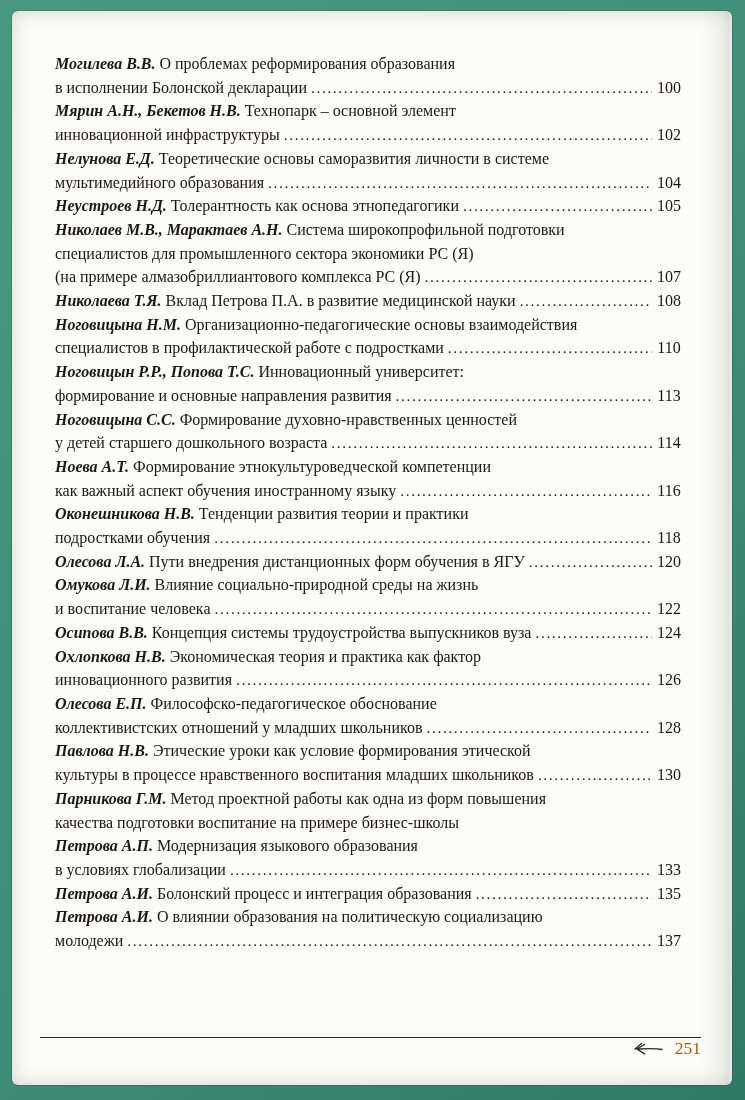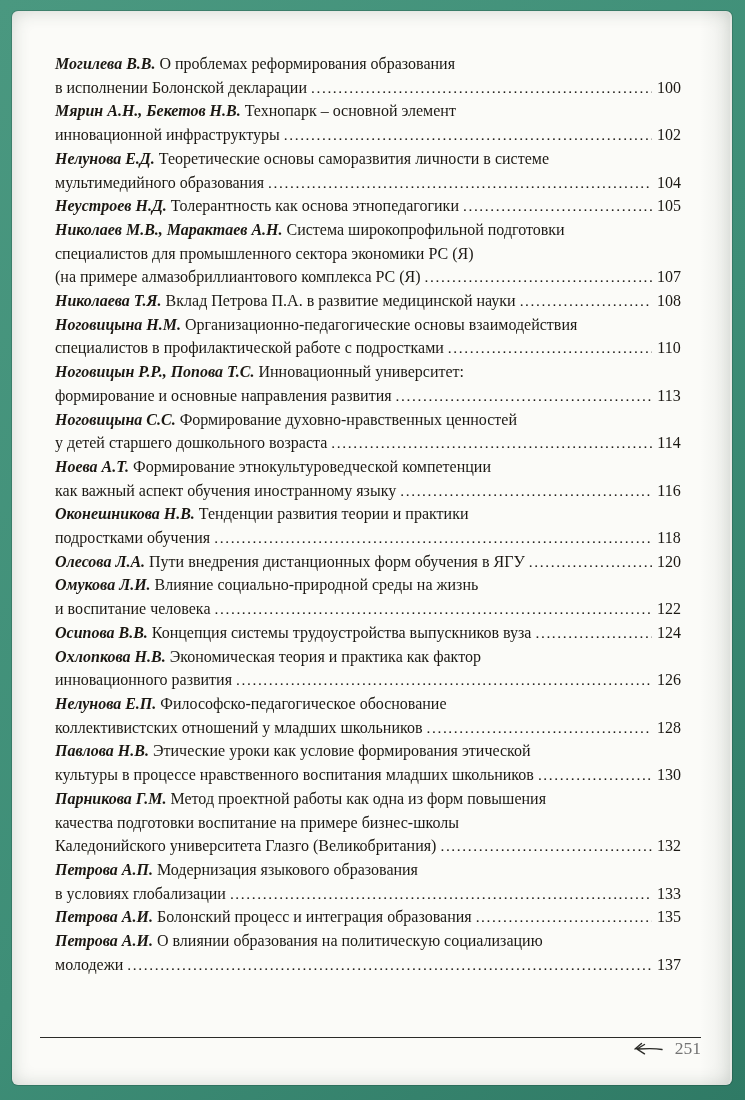--- a/index.html
+++ b/index.html
@@ -32,21 +32,21 @@
   .dots { flex: 1 1 auto; overflow: hidden; white-space: nowrap; min-width: 12px; margin: 0 3px 0 4px; }
   .dots::after {
     content: "........................................................................................................................................................................";
     letter-spacing: 1.6px; font-size: 15.5px;
   }
   .pref { flex: 0 0 auto; text-align: center; min-width: 28px; }
   .footer { position: absolute; left: 28px; right: 31px; bottom: 26px; }
   .rule { border-top: 1.7px solid #2b2b28; }
   .numrow {
     display: flex; justify-content: flex-end; align-items: center; gap: 12px;
-    margin-top: 0; font-size: 17.5px; color: #737373;
+    margin-top: 0; font-size: 17.5px; color: #a16207;
   }
   .arrow { display: inline-flex; align-items: center; }
 </style>
 </head>
 <body>
 
 <div class="page">
 
   <div class="toc">
       <div class="entry">
@@ -160,43 +160,38 @@
       </div>
       <div class="entry">
         <div class="line"><span class="linetext"><span class="authors">Охлопкова Н.В. </span>Экономическая теория и практика как фактор</span></div>
         <div class="line lastline">
           <span class="linetext">инновационного развития</span>
           <span class="dots"></span>
           <span class="pref">126</span>
         </div>
       </div>
       <div class="entry">
-        <div class="line"><span class="linetext"><span class="authors">Нелунова Е.П. </span>Философско-педагогическое обоснование</span></div>
+        <div class="line"><span class="linetext"><span class="authors">Олесова Е.П. </span>Философско-педагогическое обоснование</span></div>
         <div class="line lastline">
           <span class="linetext">коллективистских отношений у младших школьников</span>
           <span class="dots"></span>
           <span class="pref">128</span>
         </div>
       </div>
       <div class="entry">
         <div class="line"><span class="linetext"><span class="authors">Павлова Н.В. </span>Этические уроки как условие формирования этической</span></div>
         <div class="line lastline">
           <span class="linetext">культуры в процессе нравственного воспитания младших школьников</span>
           <span class="dots"></span>
           <span class="pref">130</span>
         </div>
       </div>
       <div class="entry">
         <div class="line"><span class="linetext"><span class="authors">Парникова Г.М. </span>Метод проектной работы как одна из форм повышения</span></div>
         <div class="line"><span class="linetext">качества подготовки воспитание на примере бизнес-школы</span></div>
-        <div class="line lastline">
-          <span class="linetext">Каледонийского университета Глазго (Великобритания)</span>
-          <span class="dots"></span>
-          <span class="pref">132</span>
-        </div>
       </div>
       <div class="entry">
         <div class="line"><span class="linetext"><span class="authors">Петрова А.П. </span>Модернизация языкового образования</span></div>
         <div class="line lastline">
           <span class="linetext">в условиях глобализации</span>
           <span class="dots"></span>
           <span class="pref">133</span>
         </div>
       </div>
       <div class="entry">

